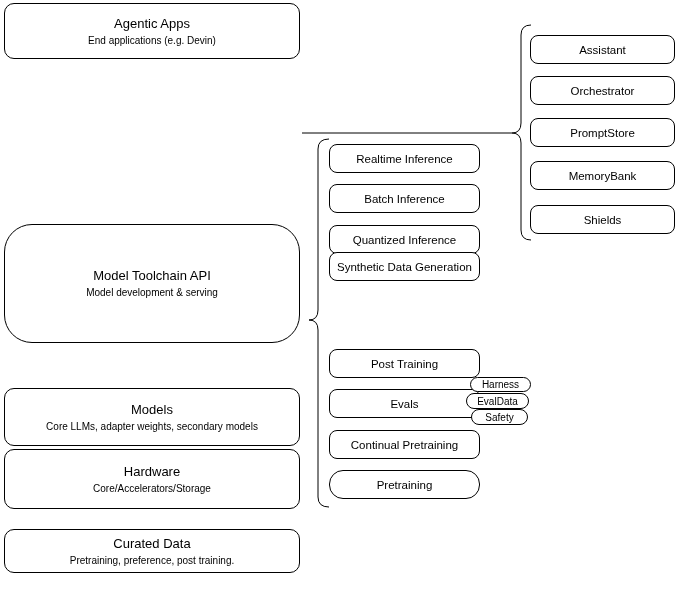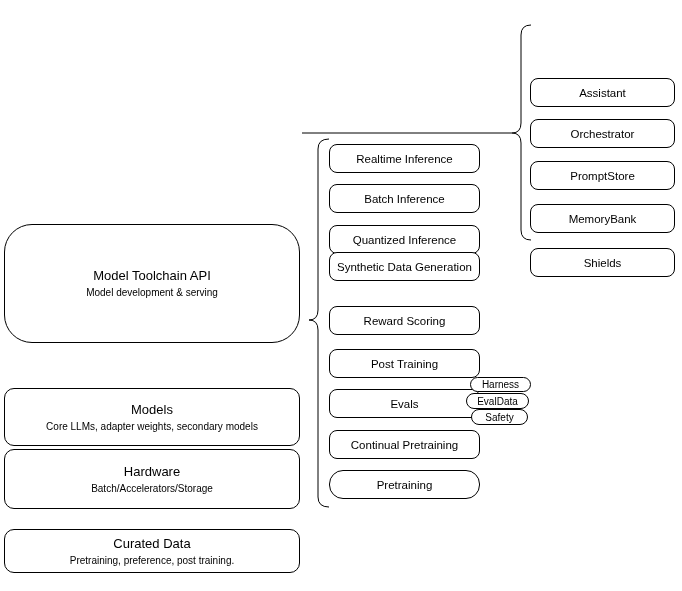--- a/index.html
+++ b/index.html
@@ -45,21 +45,20 @@
     left: 329px; width: 151px; height: 29px;
     border-radius: 8px;
     font-size: 11.5px;
     white-space: nowrap;
   }
   .rbox {
     left: 530px; width: 145px; height: 29px;
     border-radius: 8px;
     font-size: 11.5px;
     white-space: nowrap;
-    margin-top: 43px;
   }
   .pill {
     position: absolute;
     border: 1px solid var(--stroke);
     background: var(--canvas);
     border-radius: 999px;
     display: flex;
     align-items: center;
     justify-content: center;
     font-size: 10px;
@@ -71,56 +70,57 @@
 <body>
 
 <div class="canvas">
 
   <svg class="connectors" viewBox="0 0 682 591" xmlns="http://www.w3.org/2000/svg">
     <path d="M 302 133 L 512 133" stroke="#000000" stroke-width="1" fill="none"></path>
     <path d="M 329 139 Q 318 139 318 149 L 318 310 Q 318 320 309 320 Q 318 320 318 330 L 318 497 Q 318 507 329 507" stroke="#000000" stroke-width="1" fill="none"></path>
     <path d="M 531 25 Q 521 25 521 35 L 521 123 Q 521 133 512 133 Q 521 133 521 143 L 521 230 Q 521 240 531 240" stroke="#000000" stroke-width="1" fill="none"></path>
   </svg>
 
+  <div class="box lbox r10" style="top:3px;height:56px;">
+    <div class="box-title">Agentic Apps</div>
+    <div class="box-sub">End applications (e.g. Devin)</div>
+  </div>
 
 
   <div class="box lbox r28" style="top:224px;height:119px;">
     <div class="box-title">Model Toolchain API</div>
     <div class="box-sub">Model development &amp; serving</div>
   </div>
 
   <div class="box lbox r10" style="top:388px;height:58px;">
     <div class="box-title">Models</div>
     <div class="box-sub">Core LLMs, adapter weights, secondary models</div>
   </div>
 
   <div class="box lbox r10" style="top:449px;height:60px;">
     <div class="box-title">Hardware</div>
-    <div class="box-sub">Batch/Accelerators/Storage</div>
+    <div class="box-sub">Core/Accelerators/Storage</div>
   </div>
 
   <div class="box lbox r10" style="top:529px;height:44px;">
     <div class="box-title">Curated Data</div>
     <div class="box-sub">Pretraining, preference, post training.</div>
   </div>
 
   <div class="box mbox" style="top:144px;">
     <span>Realtime Inference</span>
   </div>
   <div class="box mbox" style="top:184px;">
     <span>Batch Inference</span>
   </div>
   <div class="box mbox" style="top:225px;">
     <span>Quantized Inference</span>
   </div>
   <div class="box mbox" style="top:252px;">
     <span>Synthetic Data Generation</span>
-  </div>
-  <div class="box mbox" style="top:306px;">
-    <span>Reward Scoring</span>
   </div>
   <div class="box mbox" style="top:349px;">
     <span>Post Training</span>
   </div>
   <div class="box mbox" style="top:389px;">
     <span>Evals</span>
   </div>
   <div class="box mbox" style="top:430px;">
     <span>Continual Pretraining</span>
   </div>

